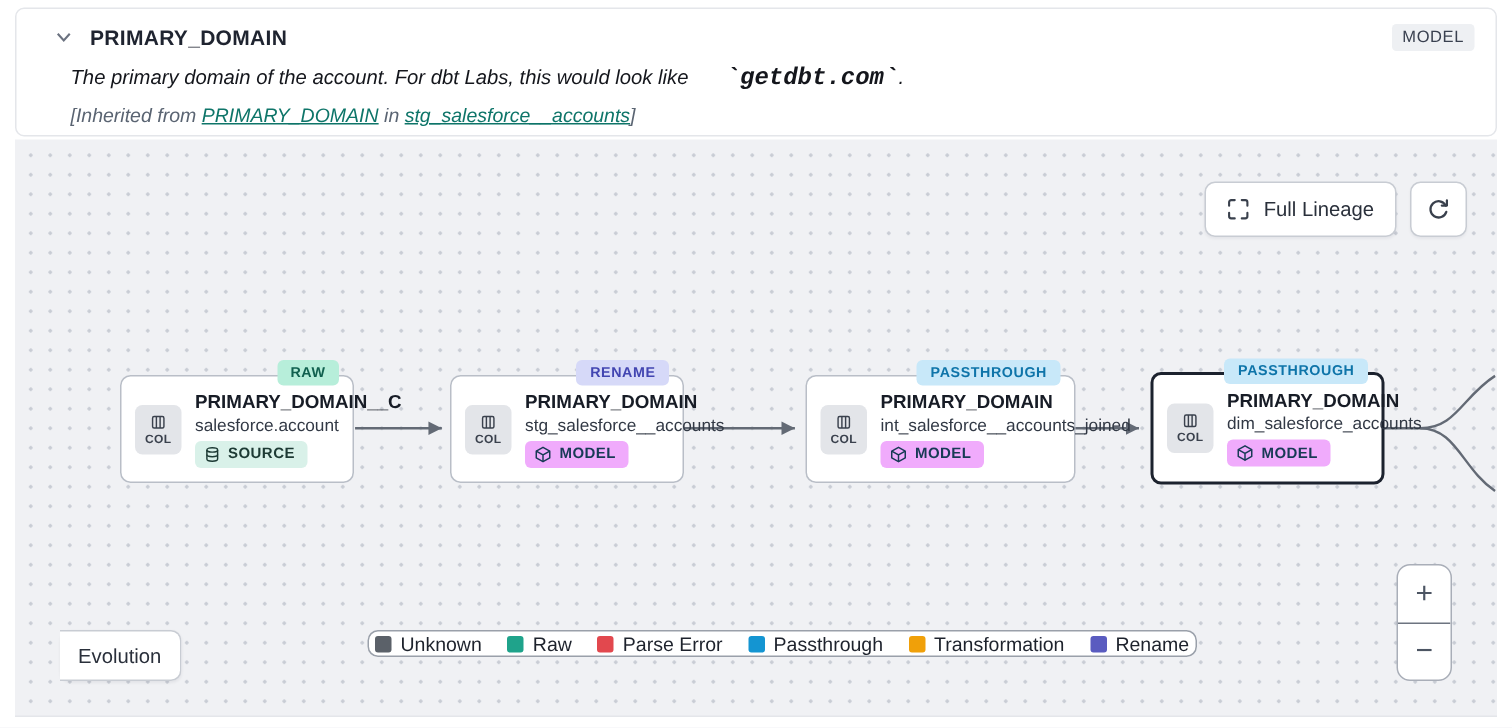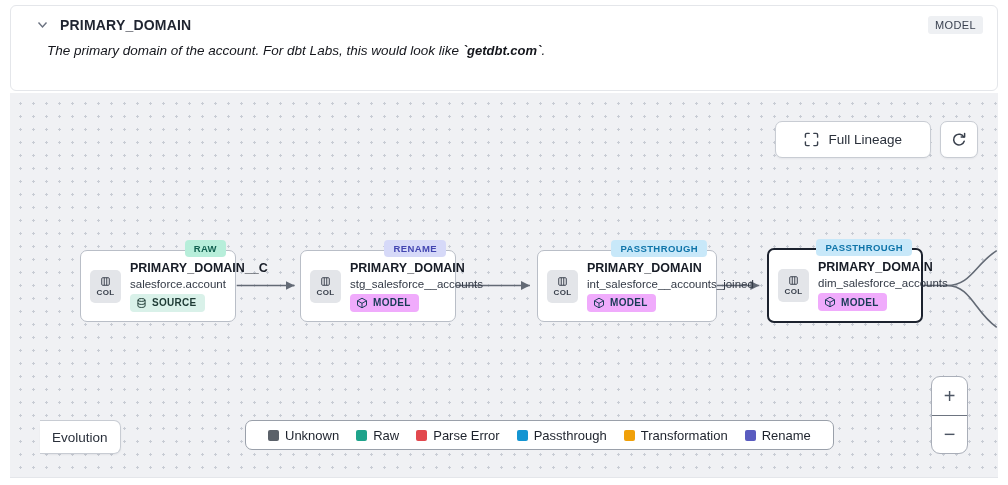--- a/index.html
+++ b/index.html
@@ -14,36 +14,36 @@
     padding:10px 14px 8px 14px;
   }
   .header-row { display:flex; align-items:center; gap:10px; }
   .chevron-btn { background:none; border:none; cursor:pointer; display:flex; align-items:center; padding:2px 2px 2px 12px; color:#6b7280; }
   .header-title { font-size:14px; font-weight:bold; color:#1f2430; letter-spacing:.2px; }
   .type-badge {
     margin-left:auto; background:#eef0f3; color:#3a4150; font-size:11px;
     padding:3px 7px; border-radius:3px; letter-spacing:.4px;
   }
   .desc-line { margin:9px 0 0 22px; font-style:italic; font-size:13.5px; color:#14161c; }
-  .desc-code { font-family:Liberation Sans, sans-serif; font-weight:bold; font-size:13px; }
+  .desc-code { font-family:Liberation Mono, monospace; font-weight:bold; font-size:16px;margin-left:21px; }
   .inherited-line { margin:8px 0 0 22px; font-style:italic; font-size:13px; color:#5a6472; }
   .inherited-line a { color:#0e7569; text-decoration:underline; cursor:pointer; }
   
   .canvas {
     position:absolute; left:10px; top:93px; width:988px; height:385px;
     background-color:#f0f1f4;
     background-image:radial-gradient(#c8ccd4 1px, rgba(0,0,0,0) 1.2px);
     background-size:13px 13px; background-position:4px 4px;
     border-bottom:1px solid #e4e6ea;
   }
   .edges-svg { position:absolute; inset:0; width:100%; height:100%; pointer-events:none; }
   
   .full-lineage-btn {
     position:absolute; top:28px; right:67px; height:37px;
-    display:flex; align-items:center; gap:9px; padding:0 28px;
+    display:flex; align-items:center; gap:9px; padding:0 14px;
     background:#ffffff; border:1px solid #c8ccd3; border-radius:7px;
     font-size:13.5px; color:#2a303b; cursor:pointer;
     box-shadow:0 1px 2px rgba(20,25,40,.05);
   }
   .refresh-btn {
     position:absolute; top:28px; right:20px; width:38px; height:37px;
     background:#ffffff; border:1px solid #c8ccd3; border-radius:7px;
     display:flex; align-items:center; justify-content:center; cursor:pointer; color:#39404c;
     box-shadow:0 1px 2px rgba(20,25,40,.05);
   }
@@ -86,22 +86,22 @@
     background:#17564d; color:#ffffff; font-size:13.5px; font-weight:bold;
     border:1px solid #17564d; border-radius:7px 0 0 7px; cursor:pointer;
   }
   .lens-select {
     display:flex; align-items:center; gap:9px; padding:0 12px;
     background:#ffffff; color:#2a303b; font-size:13.5px;
     border:1px solid #c8ccd3; border-left:none; border-radius:0 7px 7px 0; cursor:pointer;flex-direction:column;
   }
   
   .legend-bar {
-    position:absolute; left:235px; top:327px; height:30px;
-    display:flex; align-items:center; gap:17px; padding:0 22px;
+    position:absolute; left:235px; top:327px; height:18px;
+    display:flex; align-items:center; gap:17px; padding:0 4px;
     background:#ffffff; border:1px solid #9aa0aa; border-radius:7px;
   }
   .legend-item { display:flex; align-items:center; gap:6px; font-size:13px; color:#1d222c; }
   .legend-swatch { width:11px; height:11px; border-radius:2px; flex:none; }
   
   .zoom-ctl {
     position:absolute; right:30px; top:283px; width:37px;
     background:#ffffff; border:1px solid #a9aeb8; border-radius:9px; overflow:hidden;
     display:flex; flex-direction:column;
   }
@@ -121,20 +121,23 @@
     <button class="chevron-btn">
       <svg width="11" height="8" viewBox="0 0 11 8">
           <path d="M1.5 1.5 5.5 6l4-4.5" fill="none" stroke="#6b7280" stroke-width="1.4"></path>
         </svg>
     </button>
     <span class="header-title">PRIMARY_DOMAIN</span>
     <span class="type-badge">MODEL</span>
   </div>
   <div class="desc-line">
     <span>The primary domain of the account. For dbt Labs, this would look like </span><span class="desc-code">`getdbt.com`</span><span>.</span>
+  </div>
+  <div class="inherited-line">
+    <span>[Inherited from </span><a>PRIMARY_DOMAIN</a><span> in </span><a>stg_salesforce__accounts</a><span>]</span>
   </div>
 </div>
 
 <div class="canvas">
 
   <svg class="edges-svg" viewBox="0 0 988 385">
     <defs>
       <marker id="arrow" viewBox="0 0 10 10" refX="8" refY="5" markerWidth="7" markerHeight="7" orient="auto">
         <path d="M0 1 L8 5 L0 9 z" fill="#636a75"></path>
       </marker>

